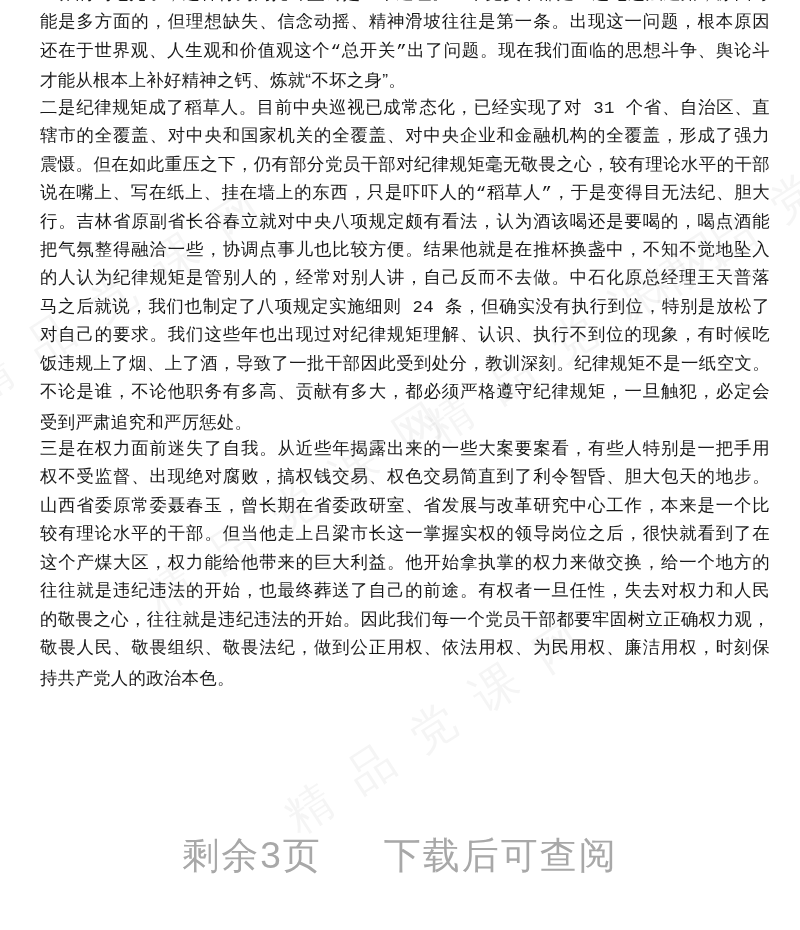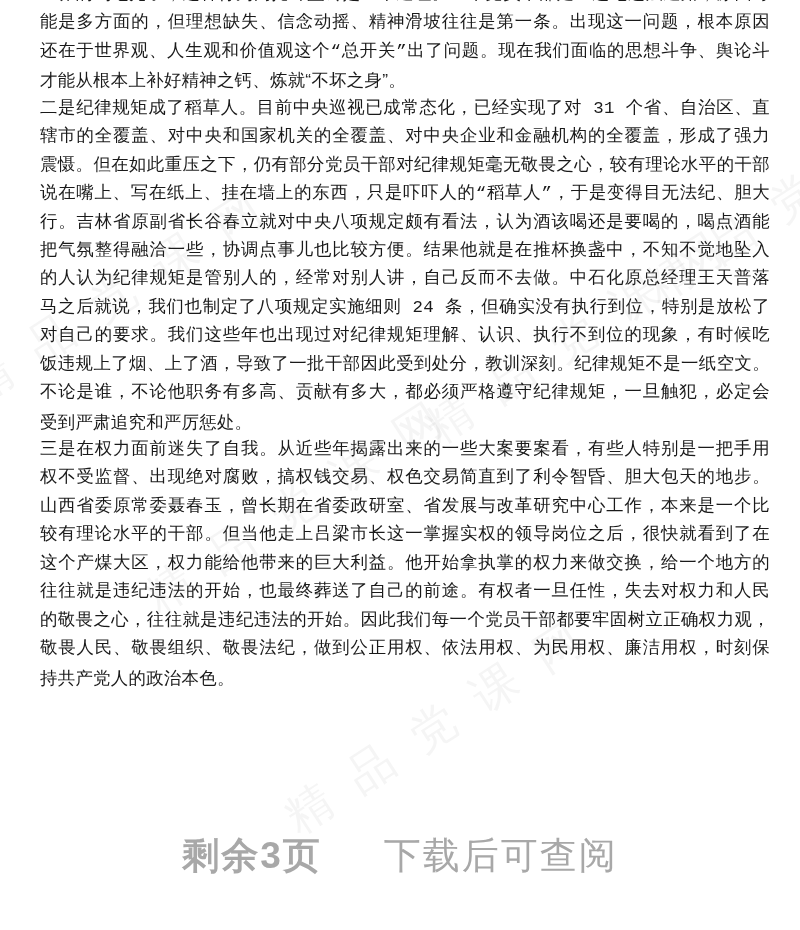--- a/index.html
+++ b/index.html
@@ -64,21 +64,21 @@
     left: 0;
     top: 831px;
     width: 800px;
     text-align: center;
     z-index: 1;
     color: #a8a8a8;
     font-size: 37px;
     letter-spacing: 2px;
     white-space: nowrap;
   }
-  .footer .remaining { margin-right: 62px; font-weight: bold; }
+  .footer .remaining { margin-right: 62px; }
 </style>
 </head>
 <body>
 
 <div class="page">
 
   <span class="wm wm1">精品党课网</span>
   <span class="wm wm2">精品党课网</span>
   <span class="wm wm3">精品党课网</span>
   <span class="wm wm4">精品党课网</span>

